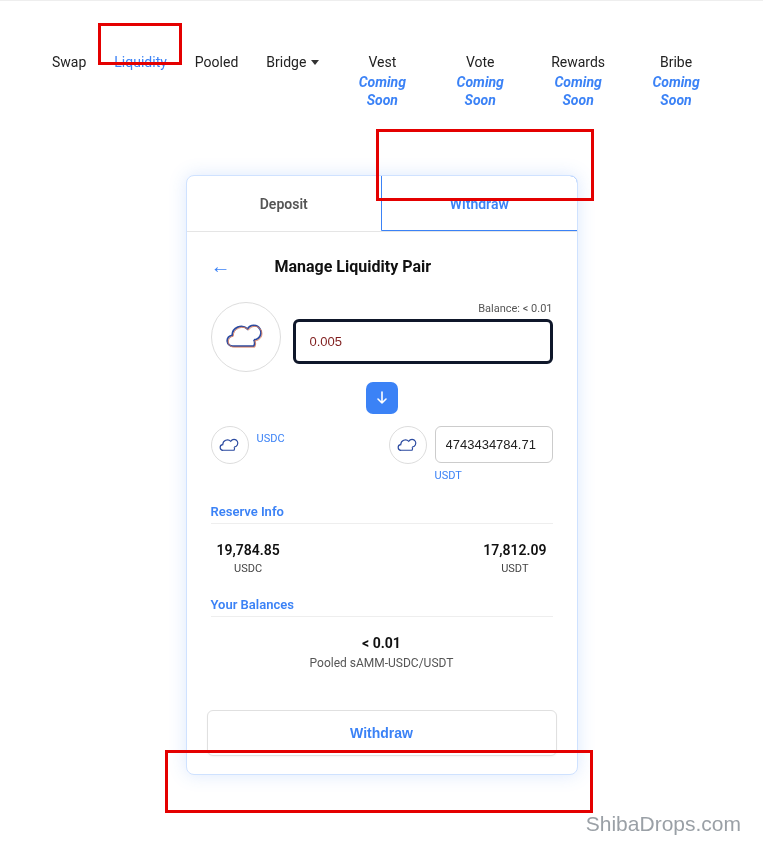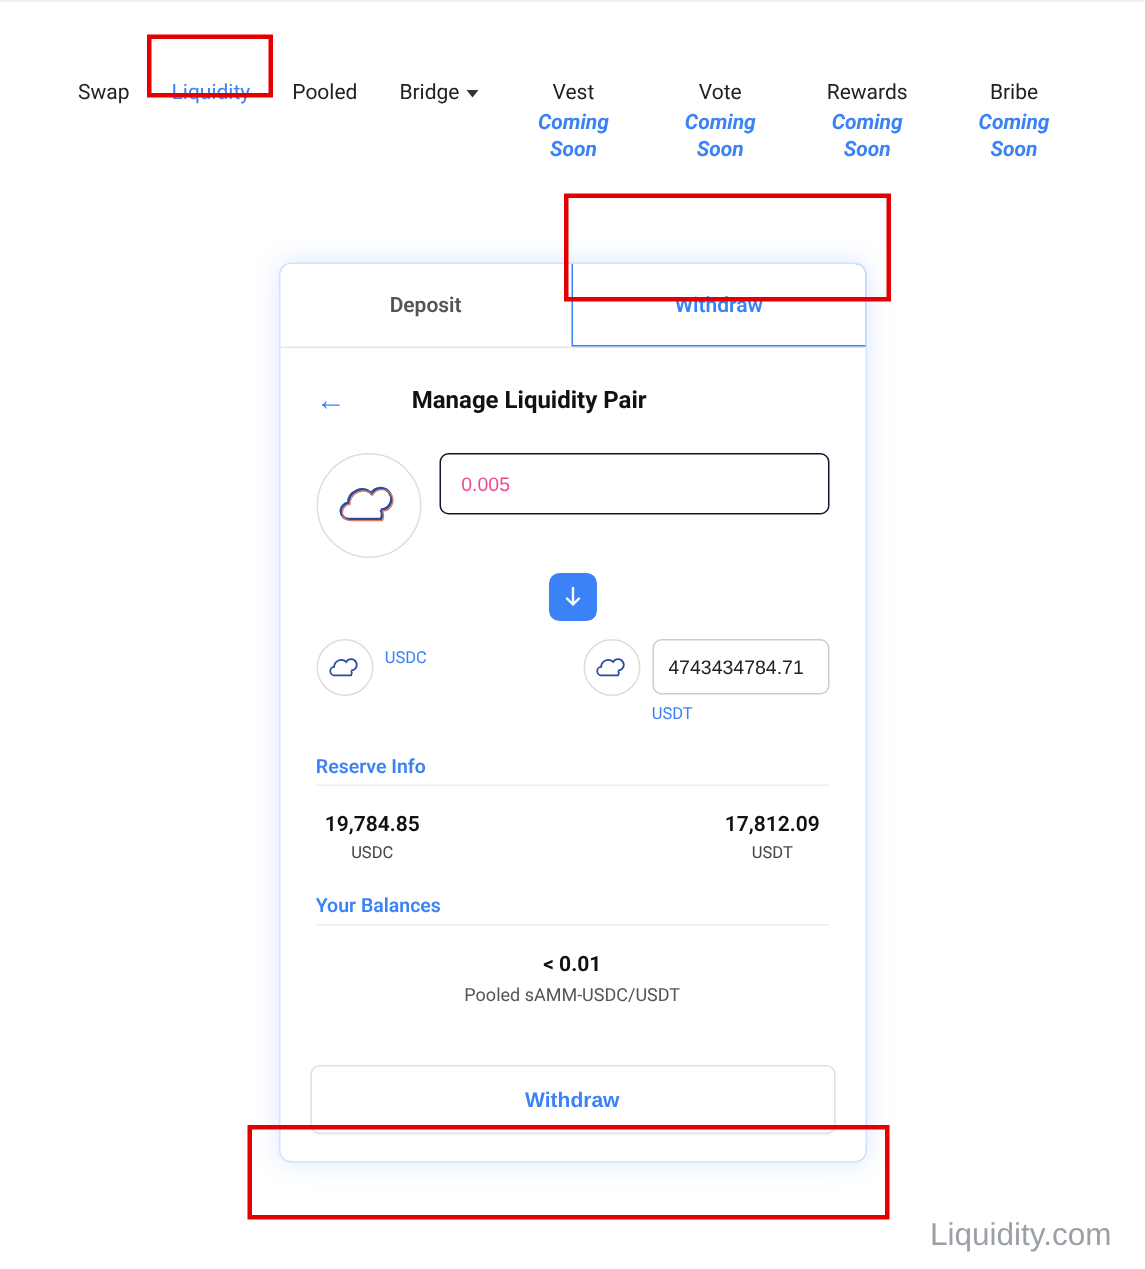--- a/index.html
+++ b/index.html
@@ -100,25 +100,25 @@
       align-items: center;
       justify-content: center;
       background: #fff;
     }
     .coin-lg { width: 70px; height: 70px; }
     .coin-sm { width: 38px; height: 38px; }
 
     .input-col { flex: 1; display: flex; flex-direction: column; }
     .balance { font-size: 11px; color: #555; text-align: right; margin-bottom: 4px; }
     .amount-input {
-      border: 1px solid #0f172a;
+      border: 3px solid #0f172a;
       border-radius: 6px;
       padding: 12px 14px;
       font-size: 13px;
-      color: #ec4899;
+      color: #7f1d1d;
       width: 100%;
     }
     .token-label { font-size: 11px; color: #3b82f6; margin-top: 6px; }
 
     .arrow-down-btn {
       width: 32px; height: 32px;
       background: #3b82f6;
       border-radius: 7px;
       display: flex;
       align-items: center;
@@ -246,20 +246,21 @@
     </div>
 
     <div class="pair-row">
       <div class="coin-circle coin-lg">
         <svg width="42" height="28" viewBox="0 0 42 28">
           <path d="M32 22a8 8 0 1 0-7-12 10 10 0 0 0-17 7 6 6 0 0 0 1 12h23a7 7 0 0 0 0-7" fill="none" stroke="#2b4aa0" stroke-width="2" transform="translate(0,-3) scale(0.9)"></path>
           <path d="M32 22a8 8 0 1 0-7-12 10 10 0 0 0-17 7 6 6 0 0 0 1 12h23a7 7 0 0 0 0-7" fill="none" stroke="#d97a5a" stroke-width="1" transform="translate(1,-2) scale(0.9)"></path>
         </svg>
       </div>
       <div class="input-col">
+        <div class="balance">Balance: &lt; 0.01</div>
         <input class="amount-input" value="0.005" style="">
       </div>
     </div>
 
     <div class="arrow-down-btn">
       <svg width="14" height="14" viewBox="0 0 14 14">
         <path d="M7 1v11M3 8l4 4 4-4" stroke="#fff" stroke-width="1.6" fill="none" stroke-linecap="round" stroke-linejoin="round"></path>
       </svg>
     </div>
 
@@ -302,13 +303,13 @@
     <div class="section-title">Your Balances</div>
     <div class="balances-block">
       <div class="bal-val">&lt; 0.01</div>
       <div class="bal-lbl">Pooled sAMM-USDC/USDT</div>
     </div>
   </div>
 
   <button class="withdraw-btn">Withdraw</button>
 </div>
 
-<div class="watermark">Liquidity.com</div>
+<div class="watermark">ShibaDrops.com</div>
 
 </body></html>

